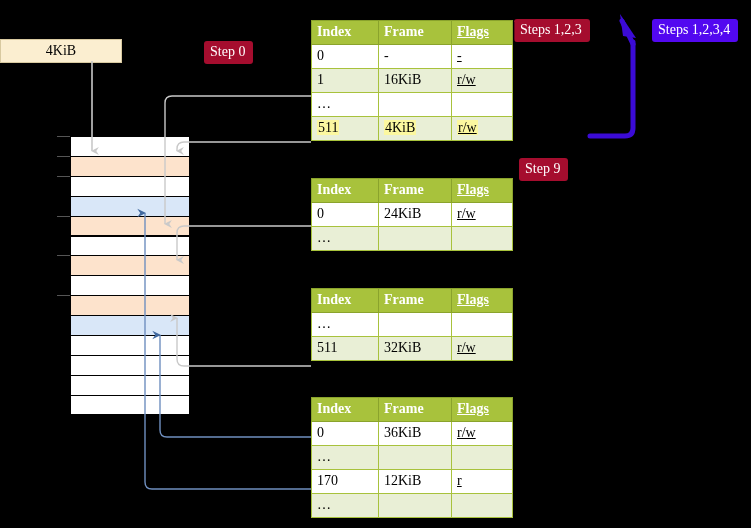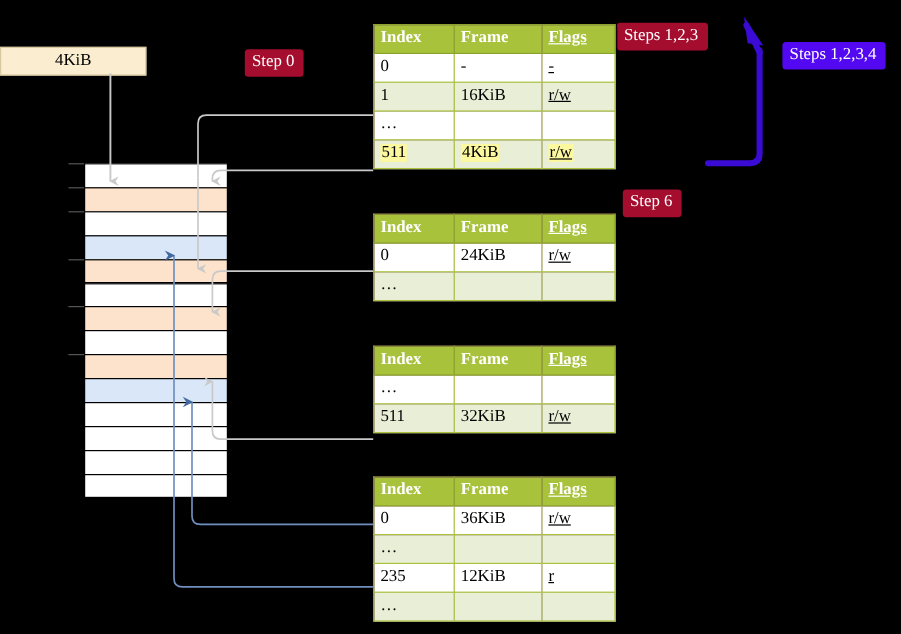--- a/index.html
+++ b/index.html
@@ -49,21 +49,21 @@
   }
   .memrow.last{border-bottom-width:1px;}
   .tick{position:absolute;height:1px;background:#555;}
 
   
   .ptable{
     position:absolute;
     border-collapse:collapse;
     font-family:"Liberation Serif", serif;
     font-size:14px;
-    background:#701a75;
+    background:#4d7c0f;
     box-shadow:2px 2px 0 rgba(0,0,0,.35);
   }
   .ptable th{
     background:#a8c23c;
     color:#ffffff;
     font-weight:bold;
     text-align:left;
     padding:2px 5px 3px 5px;
     border:1px solid #8aa32c;
     font-size:14px;
@@ -94,28 +94,28 @@
 
   <div class="membox" style="left:0px;top:39px;width:120px;height:22px;">
     <span>4KiB</span>
   </div>
 
   <div class="badge badge-red" style="left:204px;top:41px;">
     <span>Step 0</span>
   </div>
 
   <div class="badge badge-red" style="left:519px;top:158px;">
-    <span>Step 6</span>
+    <span>Step 9</span>
   </div>
 
   <div class="badge badge-red" style="left:514px;top:19px;">
     <span>Steps 1,2,3</span>
   </div>
 
-  <div class="badge badge-blue" style="left:652px;top:19px;margin-top:16px;">
+  <div class="badge badge-blue" style="left:652px;top:19px;">
     <span>Steps 1,2,3,4</span>
   </div>
 
   <div class="memcol" style="left:70px;top:136px;width:120px;height:278px;">
       <div class="memrow" style="top: 0px; height: 19.9px; width: 120px; background: rgb(255, 255, 255);"></div>
       <div class="tick" style="left: -13px; top: 0px; width: 13px;"></div>
       <div class="memrow" style="top: 19.9px; height: 19.9px; width: 120px; background: rgb(253, 227, 204);"></div>
       <div class="tick" style="left: -13px; top: 19.9px; width: 13px;"></div>
       <div class="memrow" style="top: 39.8px; height: 19.9px; width: 120px; background: rgb(255, 255, 255);"></div>
       <div class="tick" style="left: -13px; top: 39.8px; width: 13px;"></div>
@@ -258,21 +258,21 @@
             <td class="c-index">0</td>
             <td class="c-frame">36KiB</td>
             <td class="c-flags">r/w</td>
           </tr>
           <tr class="alt">
             <td class="c-index">…</td>
             <td class="c-frame"></td>
             <td class="c-flags"></td>
           </tr>
           <tr class="plain">
-            <td class="c-index">235</td>
+            <td class="c-index">170</td>
             <td class="c-frame">12KiB</td>
             <td class="c-flags">r</td>
           </tr>
           <tr class="alt">
             <td class="c-index">…</td>
             <td class="c-frame"></td>
             <td class="c-flags"></td>
           </tr>
         </tbody>
       </table>

